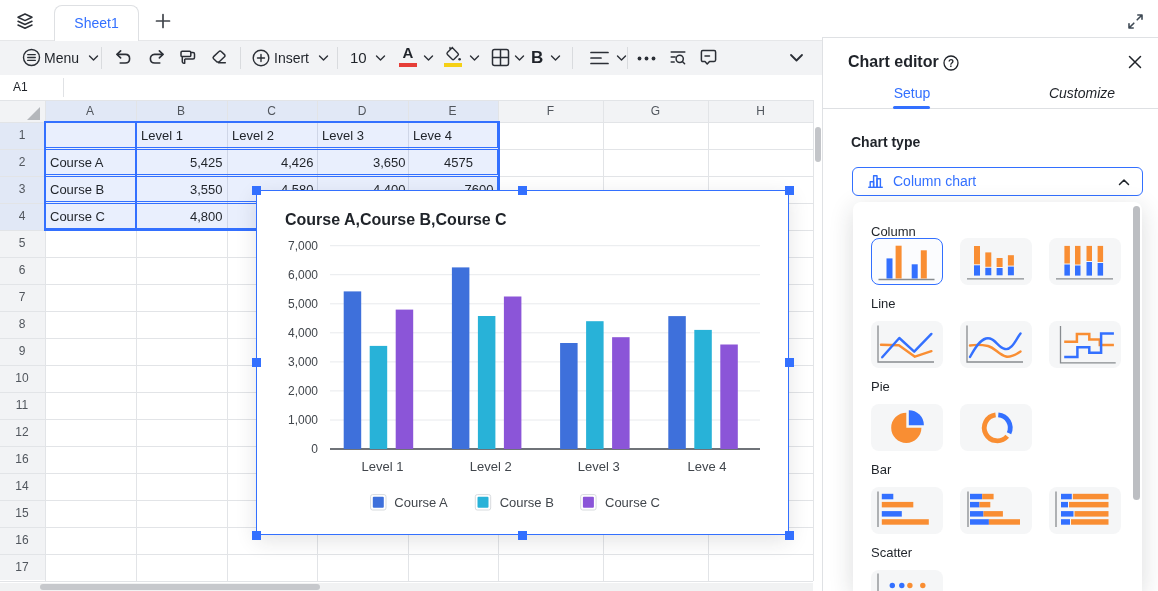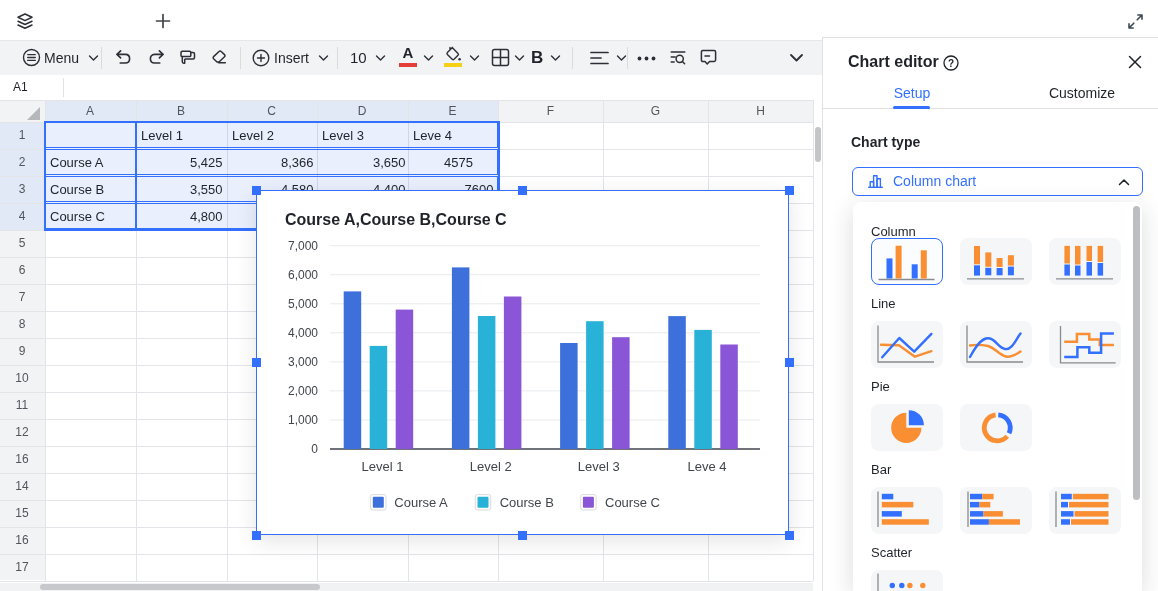--- a/index.html
+++ b/index.html
@@ -20,20 +20,21 @@
 .tile { position:absolute; width:71.5px; height:47px; border-radius:8px; background:#f5f6f7; }
 .dlabel { position:absolute; left:18px; font-size:13px; color:#1f2329; }
 .icon { position:absolute; }
 </style>
 </head>
 <body>
 <div id="app">
 
 <div class="abs" style="left:0;top:0;width:1158px;height:41px;background:#fff;"></div>
 <div class="abs" style="left:0;top:40px;width:822px;height:1px;background:#e6e7e9;"></div>
+<div class="abs" style="left:54px;top:5px;width:85px;height:36px;background:#fff;border:1px solid #dee0e3;border-bottom:none;border-radius:8px 8px 0 0;text-align:center;line-height:34px;font-size:14px;color:#3370ff;">Sheet1</div>
 <svg class="icon" style="left:16px;top:12px" width="18" height="18" viewBox="0 0 18 18" fill="none" stroke="#2b2f36" stroke-width="1.5" stroke-linejoin="round">
       <path d="M9 2 L16 5.3 9 8.6 2 5.3 Z"></path>
       <path d="M2 9.2 L9 12.5 16 9.2" stroke-linecap="round"></path>
       <path d="M2 13 L9 16.3 16 13" stroke-linecap="round"></path>
     </svg>
 <svg class="icon" style="left:154px;top:12px" width="18" height="18" viewBox="0 0 18 18" stroke="#41464c" stroke-width="1.7" stroke-linecap="round">
       <path d="M9 2.5 V15.5 M2.5 9 H15.5"></path>
     </svg>
 <svg class="icon" style="left:1127px;top:13px" width="17" height="17" viewBox="0 0 17 17" fill="none" stroke="#3f4a55" stroke-width="1.6" stroke-linecap="round" stroke-linejoin="round">
       <path d="M10.2 6.8 L15 2 M10.8 2 H15 V6.2 M6.8 10.2 L2 15 M2 10.8 V15 H6.2"></path>
@@ -221,21 +222,21 @@
     </div>
 
 <div class="abs" style="left:44.5px;top:121.5px;width:453.5px;height:108px;background:rgba(51,105,240,0.105);"></div>
 
 <div class="cell" style="left:141px;top:121.5px;">Level 1</div>
 <div class="cell" style="left:232px;top:121.5px;">Level 2</div>
 <div class="cell" style="left:322px;top:121.5px;">Level 3</div>
 <div class="cell" style="left:413px;top:121.5px;">Leve 4</div>
 <div class="cell" style="left:50px;top:148.5px;">Course A</div>
 <div class="cell num" style="left:135.5px;top:148.5px;width:87px;">5,425</div>
-<div class="cell num" style="left:226.5px;top:148.5px;width:87px;">8,366</div>
+<div class="cell num" style="left:226.5px;top:148.5px;width:87px;">4,426</div>
 <div class="cell num" style="left:316.5px;top:148.5px;width:89px;">3,650</div>
 <div class="cell num" style="left:387px;top:148.5px;width:86px;">4575</div>
 <div class="cell" style="left:50px;top:175.5px;">Course B</div>
 <div class="cell num" style="left:135.5px;top:175.5px;width:87px;">3,550</div>
 <div class="cell num" style="left:226.5px;top:175.5px;width:87px;">4,580</div>
 <div class="cell num" style="left:316.5px;top:175.5px;width:89px;">4,400</div>
 <div class="cell num" style="left:407.5px;top:175.5px;width:86px;">7600</div>
 <div class="cell" style="left:50px;top:202.5px;">Course C</div>
 <div class="cell num" style="left:135.5px;top:202.5px;width:87px;">4,800</div>
 
@@ -325,21 +326,21 @@
 <div class="abs" id="panel" style="left:822px;top:37px;width:336px;height:554px;background:#fff;border-left:1px solid #dfe1e4;border-top:1px solid #dfe1e4;z-index:40;"></div>
 <div class="abs" style="left:848px;top:53px;font-size:16px;font-weight:bold;color:#1f2329;z-index:41;">Chart editor</div>
 <svg class="icon" style="left:943px;top:54.5px;z-index:41" width="16" height="16" viewBox="0 0 16 16" fill="none">
       <circle cx="8" cy="8" r="7" stroke="#1f2329" stroke-width="1.3"></circle>
       <text x="8" y="11.6" font-size="10" font-weight="bold" fill="#1f2329" text-anchor="middle" font-family="Liberation Sans">?</text>
     </svg>
 <svg class="icon" style="left:1128px;top:55px;z-index:41" width="14" height="14" viewBox="0 0 14 14" stroke="#1f2329" stroke-width="1.5" stroke-linecap="round">
       <path d="M1.5 1.5 L12.5 12.5 M12.5 1.5 L1.5 12.5"></path>
     </svg>
 <div class="abs" style="left:880px;top:85px;width:64px;text-align:center;font-size:14px;color:#3370ff;z-index:41;">Setup</div>
-<div class="abs" style="left:1040px;top:85px;width:84px;text-align:center;font-size:14px;color:#1f2329;z-index:41;">Customize</div>
+<div class="abs" style="left:1040px;top:85px;width:84px;text-align:center;font-size:14px;color:#1f2329;z-index:41;font-style:italic;">Customize</div>
 <div class="abs" style="left:823px;top:108px;width:335px;height:1px;background:#dee0e3;z-index:41;"></div>
 <div class="abs" style="left:893px;top:105.5px;width:37px;height:3.5px;border-radius:2px;background:#3370ff;z-index:42;"></div>
 <div class="abs" style="left:851px;top:134px;font-size:14px;font-weight:bold;color:#1f2329;z-index:41;">Chart type</div>
 <div class="abs" style="left:852px;top:167px;width:291px;height:29px;border:1px solid #3370ff;border-radius:6px;background:#fff;z-index:41;"></div>
 <svg class="icon" style="left:867px;top:174px;z-index:42" width="17" height="15" viewBox="0 0 17 15" fill="none" stroke="#3370ff" stroke-width="1.4" stroke-linejoin="round">
       <path d="M1.2 13.3 H15.8"></path>
       <path d="M3.2 13.3 V7.8 H6.6 V13.3"></path>
       <path d="M6.6 13.3 V1.7 H10 V13.3"></path>
       <path d="M10 13.3 V4.7 H13.4 V13.3"></path>
     </svg>

